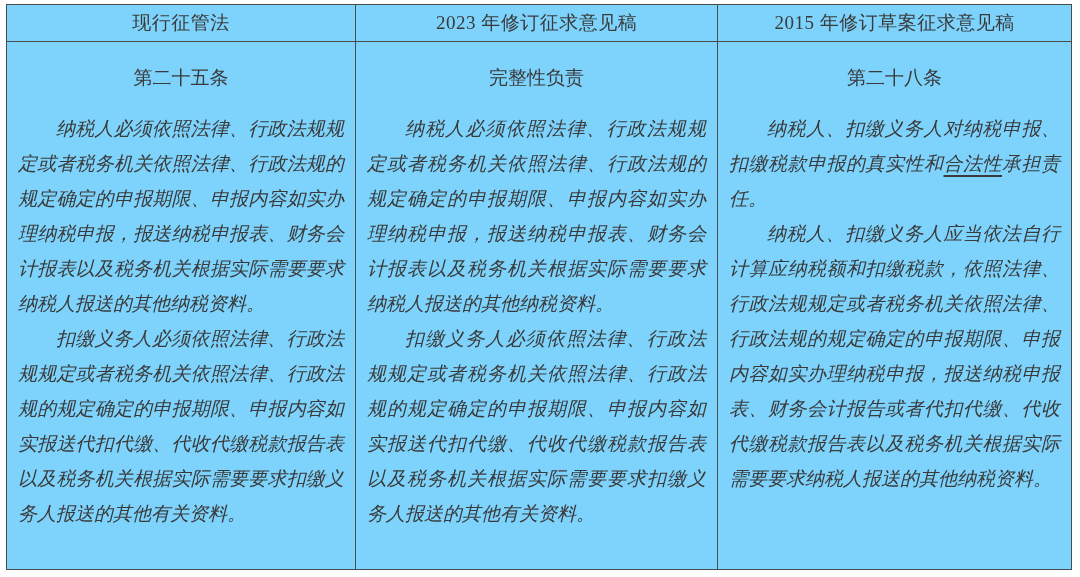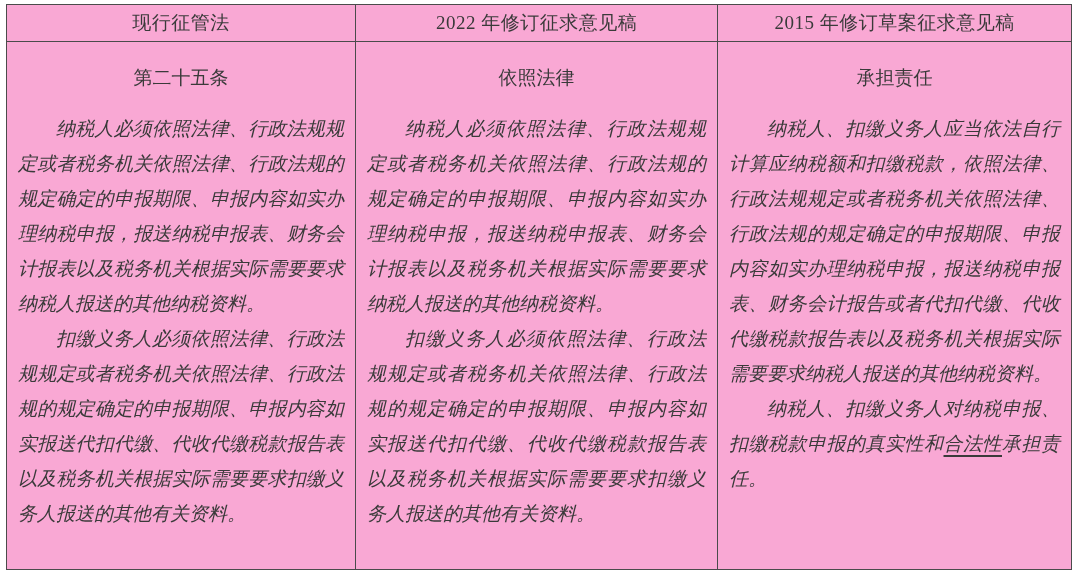--- a/index.html
+++ b/index.html
@@ -19,21 +19,21 @@
     position: absolute;
     left: 6px;
     top: 4px;
     width: 1066px;
     height: 566px;
     box-sizing: border-box;
     border: 1.5px solid #4b4b4b;
     display: grid;
     grid-template-columns: 349px 362px 1fr;
     grid-template-rows: 37px 1fr;
-    background: #f9a8d4;
+    background: #7dd3fc;
   }
   .th {
     box-sizing: border-box;
     border-bottom: 1.5px solid #4b4b4b;
     display: flex;
     align-items: center;
     justify-content: center;
     font-size: 19px;
     letter-spacing: 0.5px;
     white-space: nowrap;
@@ -64,34 +64,34 @@
     text-underline-offset: 5px;
     text-decoration-thickness: 1.5px;
   }
 </style>
 </head>
 <body>
 
 <div class="comparison-table">
 
   <div class="th col-border">现行征管法</div>
-  <div class="th col-border">2022 年修订征求意见稿</div>
+  <div class="th col-border">2023 年修订征求意见稿</div>
   <div class="th">2015 年修订草案征求意见稿</div>
 
   <div class="td col-border">
     <p class="article-no">第二十五条</p>
     <p class="law-para">纳税人必须依照法律、行政法规规定或者税务机关依照法律、行政法规的规定确定的申报期限、申报内容如实办理纳税申报，报送纳税申报表、财务会计报表以及税务机关根据实际需要要求纳税人报送的其他纳税资料。</p>
     <p class="law-para">扣缴义务人必须依照法律、行政法规规定或者税务机关依照法律、行政法规的规定确定的申报期限、申报内容如实报送代扣代缴、代收代缴税款报告表以及税务机关根据实际需要要求扣缴义务人报送的其他有关资料。</p>
   </div>
 
   <div class="td col-border">
-    <p class="article-no">依照法律</p>
+    <p class="article-no">完整性负责</p>
     <p class="law-para">纳税人必须依照法律、行政法规规定或者税务机关依照法律、行政法规的规定确定的申报期限、申报内容如实办理纳税申报，报送纳税申报表、财务会计报表以及税务机关根据实际需要要求纳税人报送的其他纳税资料。</p>
     <p class="law-para">扣缴义务人必须依照法律、行政法规规定或者税务机关依照法律、行政法规的规定确定的申报期限、申报内容如实报送代扣代缴、代收代缴税款报告表以及税务机关根据实际需要要求扣缴义务人报送的其他有关资料。</p>
   </div>
 
   <div class="td">
-    <p class="article-no">承担责任</p>
+    <p class="article-no">第二十八条</p>
+    <p class="law-para"><span>纳税人、扣缴义务人对纳税申报、扣缴税款申报的真实性和</span><span class="u">合法性</span><span>承担责任。</span></p>
     <p class="law-para">纳税人、扣缴义务人应当依法自行计算应纳税额和扣缴税款，依照法律、行政法规规定或者税务机关依照法律、行政法规的规定确定的申报期限、申报内容如实办理纳税申报，报送纳税申报表、财务会计报告或者代扣代缴、代收代缴税款报告表以及税务机关根据实际需要要求纳税人报送的其他纳税资料。</p>
-    <p class="law-para"><span>纳税人、扣缴义务人对纳税申报、扣缴税款申报的真实性和</span><span class="u">合法性</span><span>承担责任。</span></p>
   </div>
 
 </div>
 
 </body></html>

